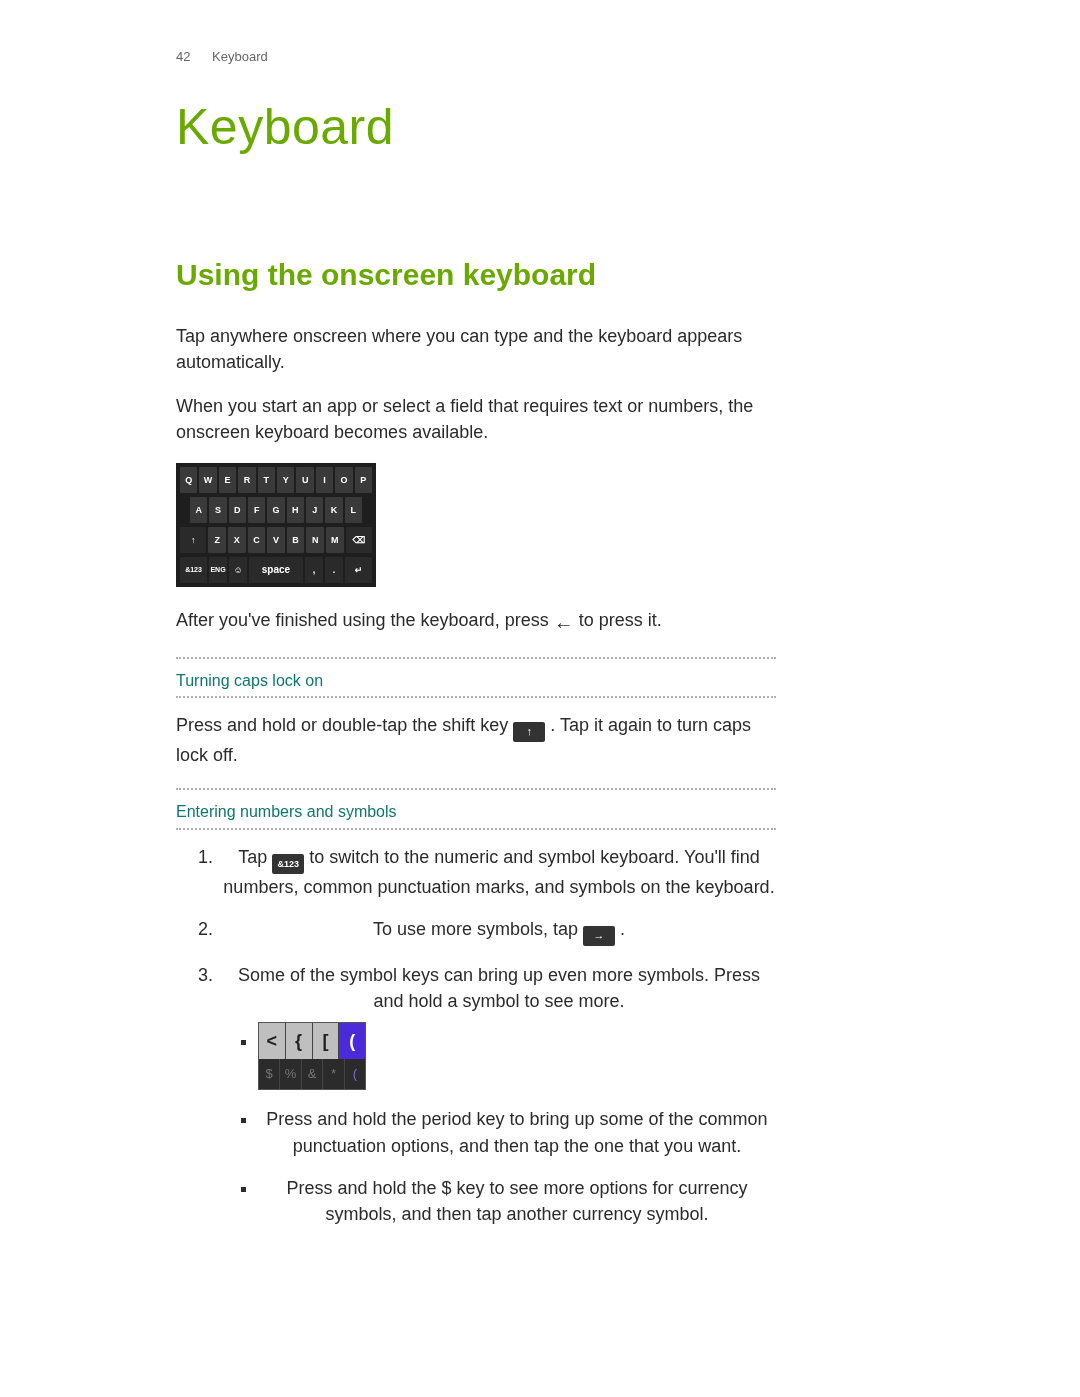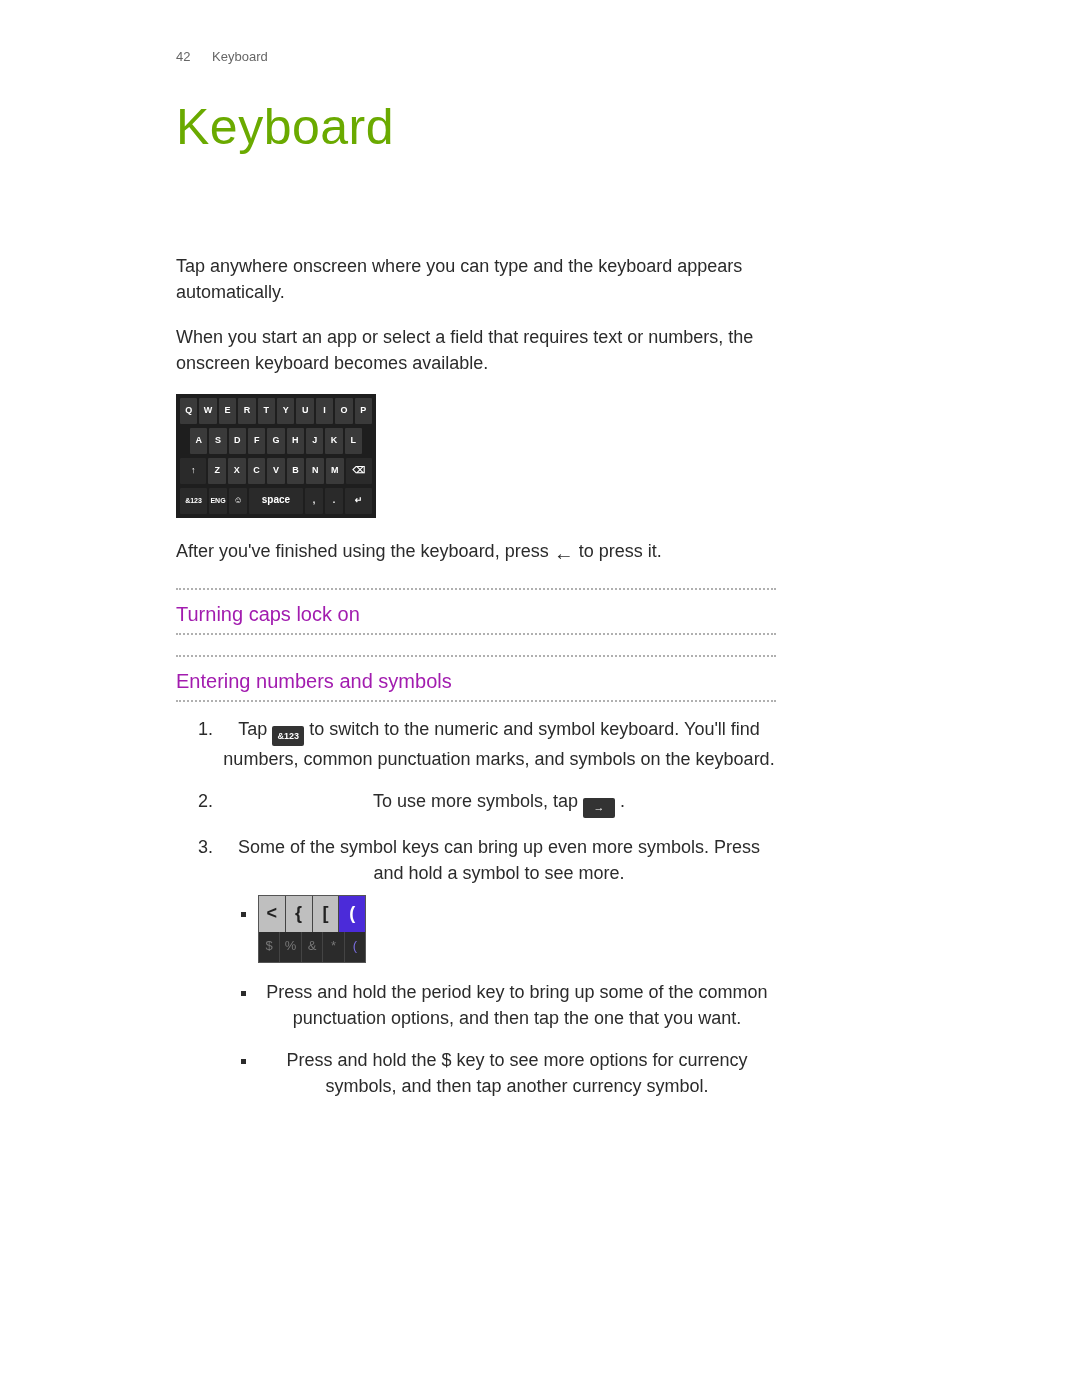--- a/index.html
+++ b/index.html
@@ -38,23 +38,23 @@
     margin: 0 0 26px 0;
   }
   p { margin: 0 0 18px 0; }
 
   .dotted-rule {
     border: 0;
     border-top: 2px dotted #b0b0b0;
     margin: 20px 0 10px 0;
   }
   h3.sub {
-    font-size: 20px;
+    font-size: 16px;
     font-weight: 400;
-    color: #a21caf;
+    color: #0f766e;
     margin: 0 0 4px 0;
   }
   .sub-rule {
     border: 0;
     border-top: 2px dotted #b0b0b0;
     margin: 2px 0 14px 0;
   }
 
   
   .kbd {
@@ -152,20 +152,21 @@
 
 <div class="page">
 
   <div class="running-head">
     <span class="pgnum">42</span>
     <span>Keyboard</span>
   </div>
 
   <h1 class="title">Keyboard</h1>
 
+  <h2 class="section">Using the onscreen keyboard</h2>
 
   <p>Tap anywhere onscreen where you can type and the keyboard appears automatically.</p>
   <p>When you start an app or select a field that requires text or numbers, the onscreen keyboard becomes available.</p>
 
   <div class="kbd">
     <div class="kbd-row">
       <div class="key w1">Q</div>
       <div class="key w1">W</div>
       <div class="key w1">E</div>
       <div class="key w1">R</div>
@@ -214,20 +215,25 @@
   <p>
     <span>After you've finished using the keyboard, press </span>
     <span class="inline-arrow">←</span>
     <span> to press it.</span>
   </p>
 
   <hr class="dotted-rule">
   <h3 class="sub">Turning caps lock on</h3>
   <hr class="sub-rule">
 
+  <p>
+    <span>Press and hold or double-tap the shift key </span>
+    <span class="inline-key">↑</span>
+    <span>. Tap it again to turn caps lock off.</span>
+  </p>
 
   <hr class="dotted-rule">
   <h3 class="sub">Entering numbers and symbols</h3>
   <hr class="sub-rule">
 
   <ol class="steps">
     <li>
       <span>Tap </span>
       <span class="inline-key" style="font-size:9px">&amp;123</span>
       <span> to switch to the numeric and symbol keyboard. You'll find numbers, common punctuation marks, and symbols on the keyboard.</span>

